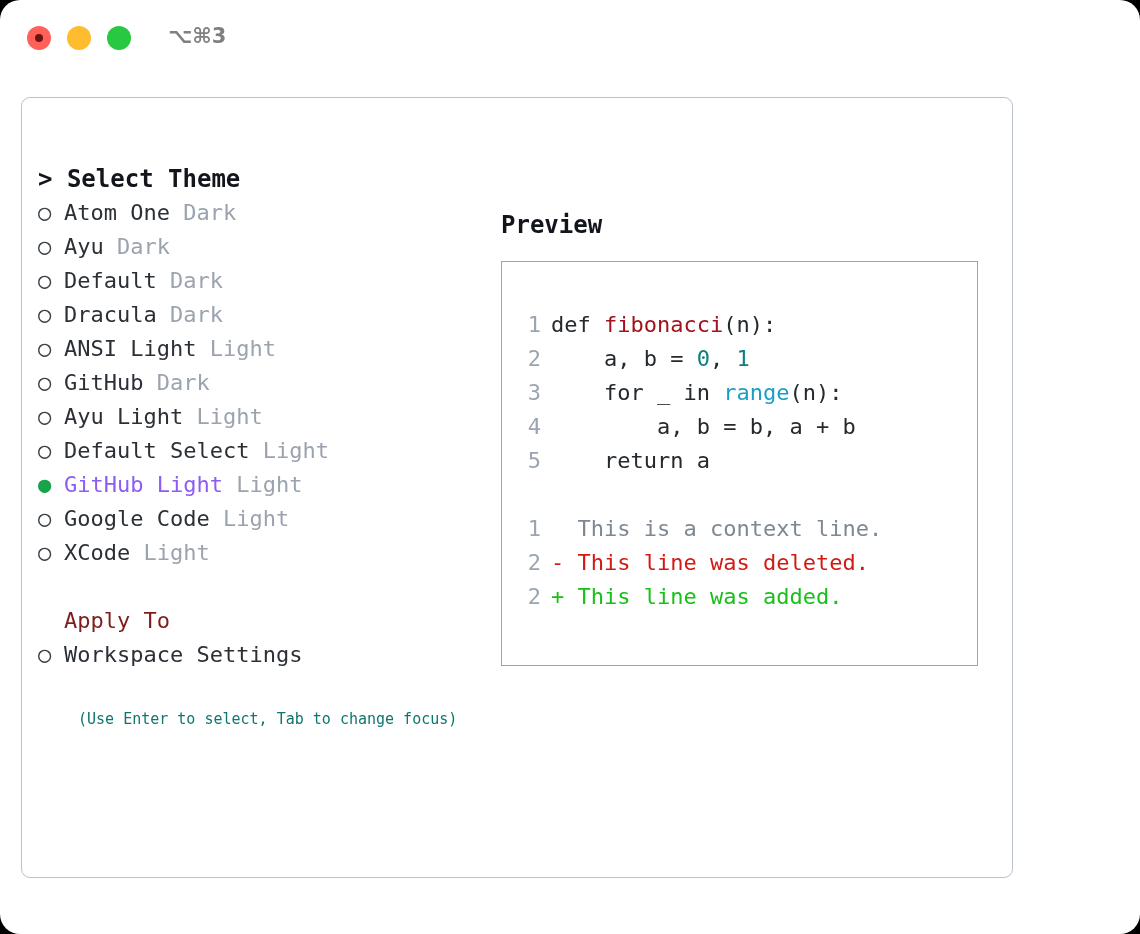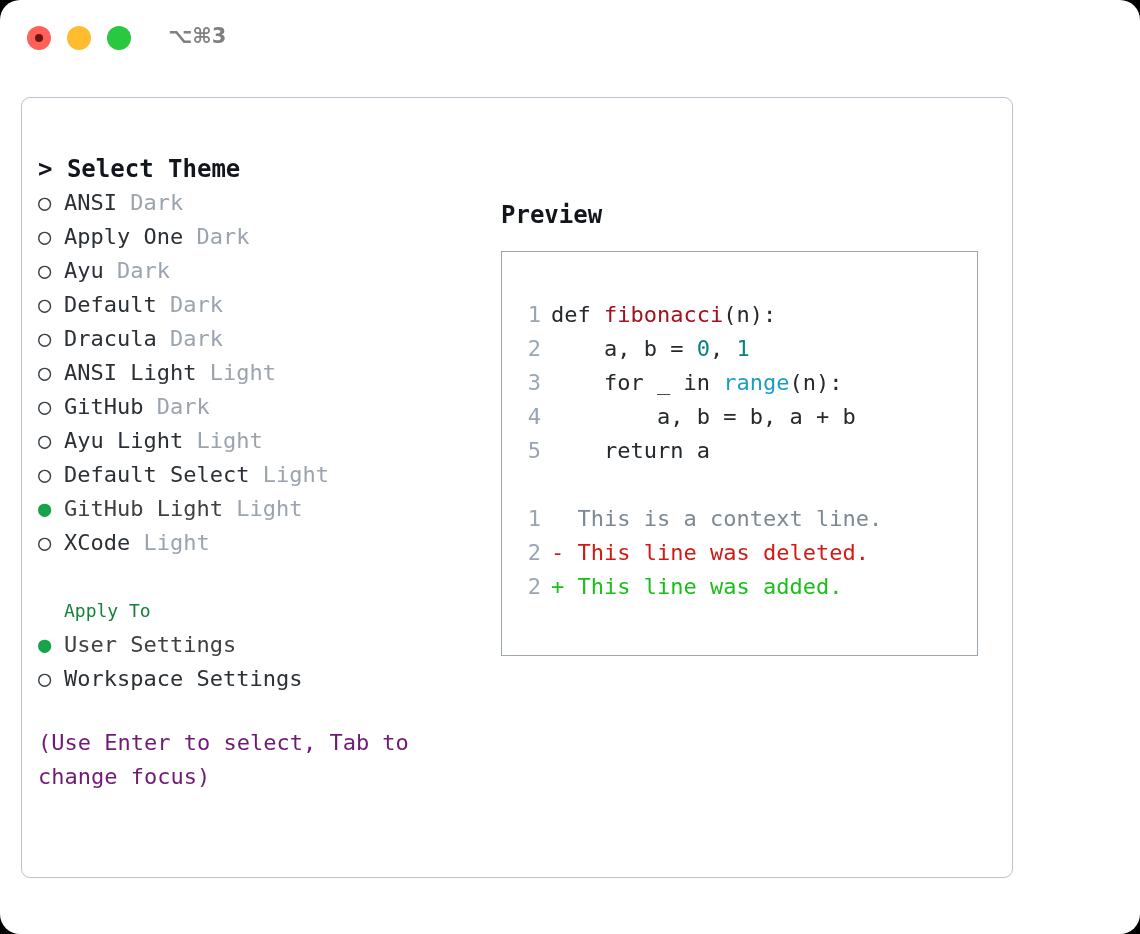--- a/index.html
+++ b/index.html
@@ -78,21 +78,21 @@
     width: 992px;
     height: 781px;
     border: 1.5px solid #b9c2cd;
     border-radius: 9px;
     box-sizing: border-box;
     background: #ffffff;
   }
 
   .columns {
     position: absolute;
-    left: 0; top: 2px;
+    left: 0; top: 12px;
     width: 100%;
     height: 100%;
   }
 
   
   .left-col {
     position: absolute;
     left: 16px;
     top: 52px;
     width: 430px;
@@ -110,41 +110,42 @@
     color: #2b3036;
     white-space: pre;
     display: block;
   }
   .bullet {
     display: inline-block;
     width: 26px;
     color: #3a4048;
   }
   .row.selected .bullet { color: #16a34a; }
-  .row.selected .label  { color: #404040; }
+  .row.selected .label  { color: #8b5cf6; }
   .label { color: #2b3036; }
   .variant { color: #9aa3ae; }
 
   .section-gap { height: 34px; }
 
   .apply-title {
-    font-size: 18px;
-    line-height: 34px;
-    color: #15803d;
+    font-size: 22px;
+    line-height: 34px;
+    color: #7f1d1d;
     white-space: pre;
     padding-left: 26px;
   }
 
   .hint {
     margin-top: 30px;
-    font-size: 22px;
-    line-height: 34px;
-    color: #701a75;
+    font-size: 15px;
+    line-height: 34px;
+    color: #0f766e;
     width: 400px;
     word-spacing: 0px;
+    margin-left: 40px;
   }
 
   
   .right-col {
     position: absolute;
     left: 479px;
     top: 52px;
     width: 490px;
   }
   .preview-title {
@@ -200,38 +201,37 @@
     </div>
     <div class="shortcut">⌥⌘3</div>
   </div>
 
   <div class="panel">
     <div class="columns">
 
       <div class="left-col">
         <div class="list-header">&gt; Select Theme</div>
         <div id="theme-list">
-            <div class="row"><span class="bullet">○</span><span class="label">ANSI</span><span class="variant"> Dark</span></div>
-            <div class="row"><span class="bullet">○</span><span class="label">Apply One</span><span class="variant"> Dark</span></div>
+            <div class="row"><span class="bullet">○</span><span class="label">Atom One</span><span class="variant"> Dark</span></div>
             <div class="row"><span class="bullet">○</span><span class="label">Ayu</span><span class="variant"> Dark</span></div>
             <div class="row"><span class="bullet">○</span><span class="label">Default</span><span class="variant"> Dark</span></div>
             <div class="row"><span class="bullet">○</span><span class="label">Dracula</span><span class="variant"> Dark</span></div>
             <div class="row"><span class="bullet">○</span><span class="label">ANSI Light</span><span class="variant"> Light</span></div>
             <div class="row"><span class="bullet">○</span><span class="label">GitHub</span><span class="variant"> Dark</span></div>
             <div class="row"><span class="bullet">○</span><span class="label">Ayu Light</span><span class="variant"> Light</span></div>
             <div class="row"><span class="bullet">○</span><span class="label">Default Select</span><span class="variant"> Light</span></div>
             <div class="row selected"><span class="bullet">●</span><span class="label">GitHub Light</span><span class="variant"> Light</span></div>
+            <div class="row"><span class="bullet">○</span><span class="label">Google Code</span><span class="variant"> Light</span></div>
             <div class="row"><span class="bullet">○</span><span class="label">XCode</span><span class="variant"> Light</span></div>
           </div>
 
         <div class="section-gap"></div>
 
         <div class="apply-title">Apply To</div>
         <div id="apply-list">
-            <div class="row selected"><span class="bullet">●</span><span class="label">User Settings</span></div>
             <div class="row"><span class="bullet">○</span><span class="label">Workspace Settings</span></div>
           </div>
 
         <div class="hint">(Use Enter to select, Tab to change focus)</div>
       </div>
 
       <div class="right-col">
         <div class="preview-title">Preview</div>
         <div class="preview-box">
           <div class="code" id="code-preview"><div><span class="ln">1</span><span>def </span><span class="fn">fibonacci</span><span>(n):</span></div><div><span class="ln">2</span><span>    a, b = </span><span class="num">0</span><span>, </span><span class="num">1</span></div><div><span class="ln">3</span><span>    for _ in </span><span class="builtin">range</span><span>(n):</span></div><div><span class="ln">4</span><span>        a, b = b, a + b</span></div><div><span class="ln">5</span><span>    return a</span></div><div class="blank-line"></div><div><span class="ln">1</span><span class="ctx"> </span><span class="ctx"> This is a context line.</span></div><div><span class="ln">2</span><span class="del">-</span><span class="del"> This line was deleted.</span></div><div><span class="ln">2</span><span class="add">+</span><span class="add"> This line was added.</span></div></div>

